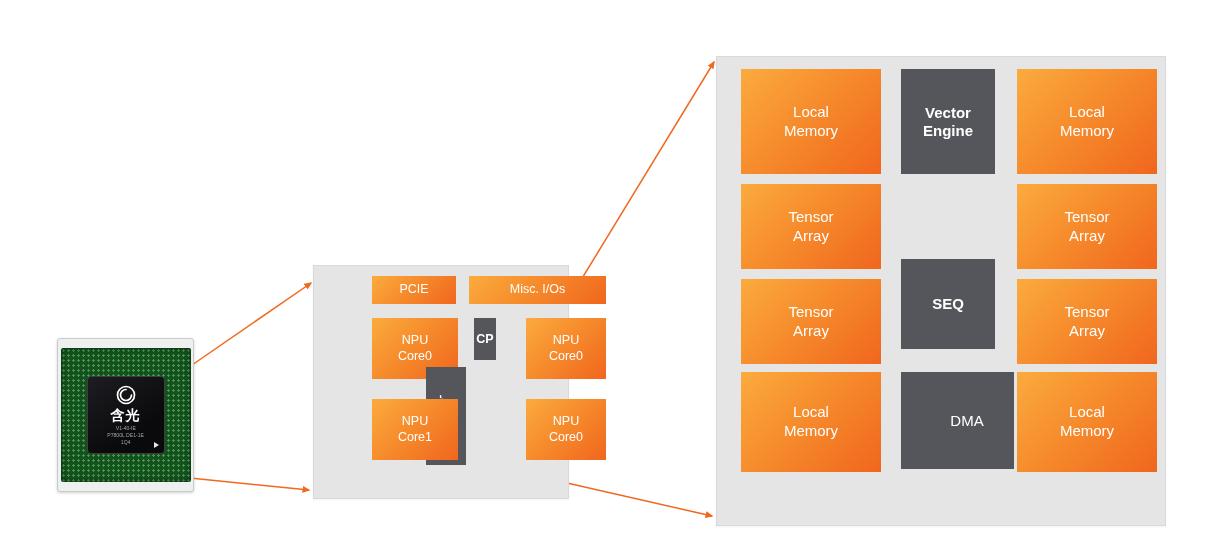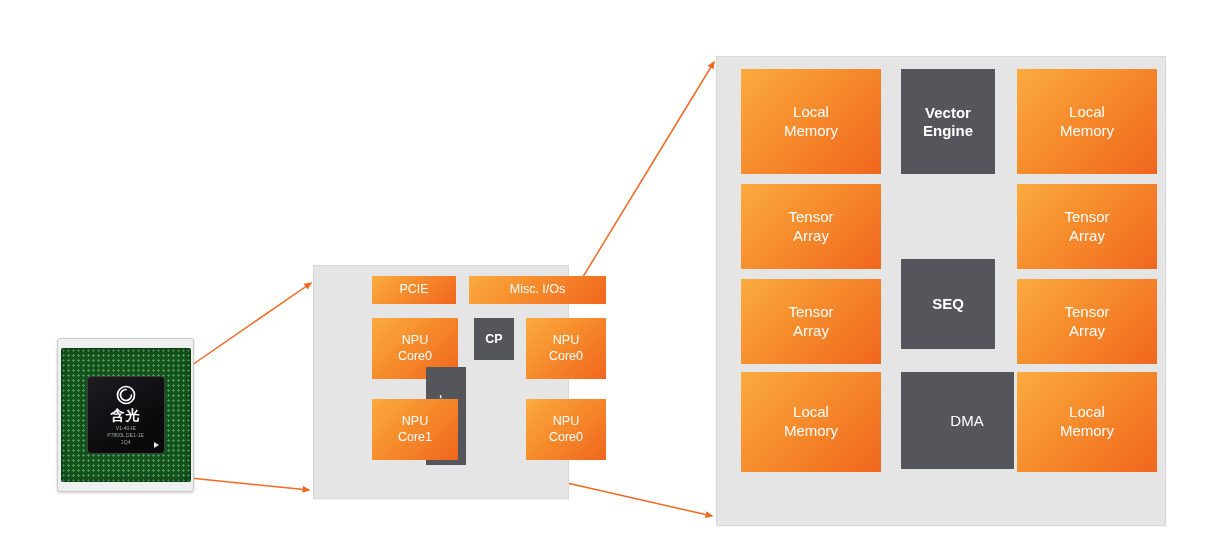--- a/index.html
+++ b/index.html
@@ -152,21 +152,21 @@
         <div id="pin1-mark"></div>
       </div>
     </div>
   </div>
 
   <div class="panel" style="left:313px; top:265px; width:254px; height:232px;">
     <div class="obox soc-font" style="left:10px; top:10px; width:84px; height:28px;">PCIE</div>
     <div class="obox soc-font" style="left:107px; top:10px; width:137px; height:28px;">Misc. I/Os</div>
 
     <div class="obox soc-font" style="left:10px; top:52px; width:86px; height:61px; padding:0 16px; box-sizing:border-box;">NPU Core0</div>
-    <div class="gbox soc-font bold" style="left:112px; top:52px; width:40px; height:42px;">CP</div>
+    <div class="gbox soc-font bold" style="left:112px; top:52px; width:22px; height:42px;">CP</div>
     <div class="obox soc-font" style="left:164px; top:52px; width:80px; height:61px; padding:0 14px; box-sizing:border-box;">NPU Core0</div>
 
     <div class="gbox" style="left:112px; top:101px; width:40px; height:98px; overflow:visible;">
       <div class="vtext">xCORE-COMM</div>
     </div>
 
     <div class="obox soc-font" style="left:10px; top:133px; width:86px; height:61px; padding:0 16px; box-sizing:border-box;">NPU Core1</div>
     <div class="obox soc-font" style="left:164px; top:133px; width:80px; height:61px; padding:0 14px; box-sizing:border-box;">NPU Core0</div>
   </div>
 

